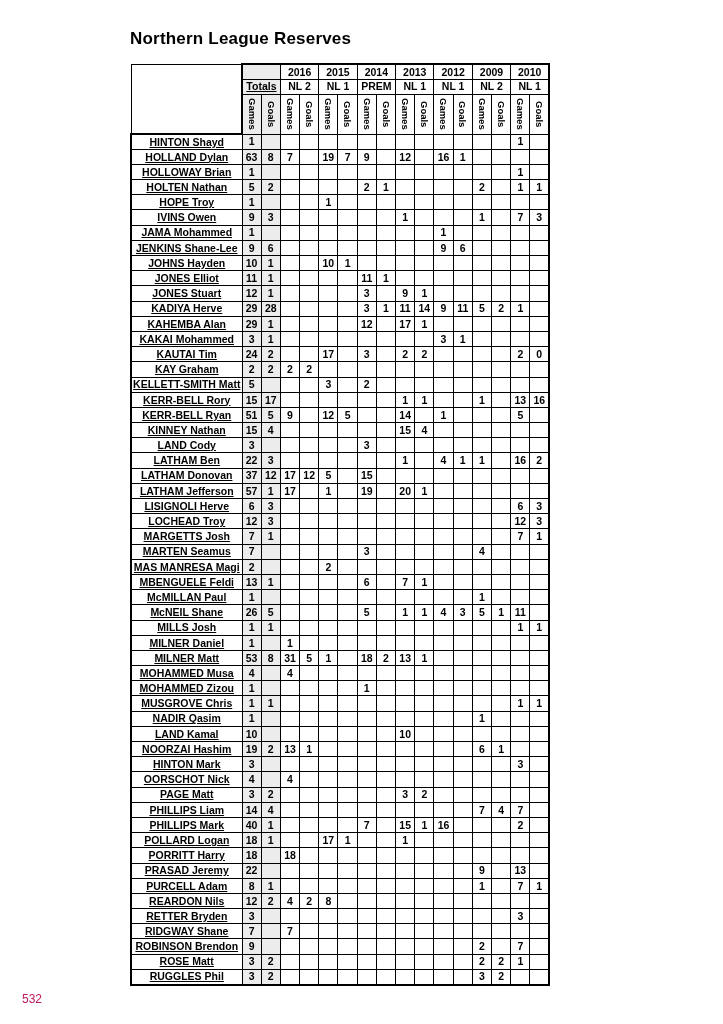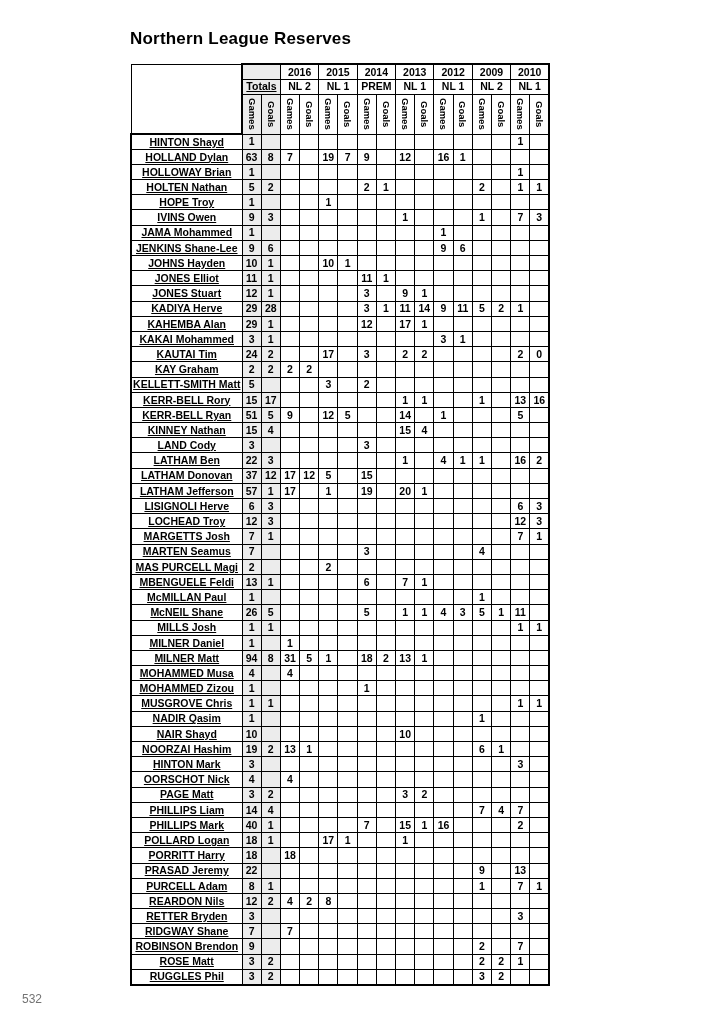--- a/index.html
+++ b/index.html
@@ -70,21 +70,21 @@
   .bt2 { border-top-width: 2px !important; margin-left: 19px; }
   .bl2 { border-left-width: 2px !important; text-decoration: underline; }
   .br2 { border-right-width: 2px !important; }
   .bb2 { border-bottom-width: 2px !important; }
 
   .page-number {
     position: absolute;
     left: 22px; top: 992px;
     font-size: 12px;
     font-weight: normal;
-    color: #737373;
+    color: #be185d;
   }
 </style>
 </head>
 <body>
 
 <div class="sheet">
 
   <div class="title">Northern League Reserves</div>
 
   <table class="stats">
@@ -675,21 +675,21 @@
           <td></td>
           <td></td>
           <td></td>
           <td></td>
           <td>4</td>
           <td></td>
           <td></td>
           <td class="br2"></td>
         </tr>
         <tr>
-          <td class="name bl2">MAS PURCELL Magi</td>
+          <td class="name bl2">MAS MANRESA Magi</td>
           <td class="shaded">2</td>
           <td class="shaded"></td>
           <td></td>
           <td></td>
           <td>2</td>
           <td></td>
           <td></td>
           <td></td>
           <td></td>
           <td></td>
@@ -790,21 +790,21 @@
           <td></td>
           <td></td>
           <td></td>
           <td></td>
           <td></td>
           <td></td>
           <td class="br2"></td>
         </tr>
         <tr>
           <td class="name bl2">MILNER Matt</td>
-          <td class="shaded">94</td>
+          <td class="shaded">53</td>
           <td class="shaded">8</td>
           <td>31</td>
           <td>5</td>
           <td>1</td>
           <td></td>
           <td>18</td>
           <td>2</td>
           <td>13</td>
           <td>1</td>
           <td></td>
@@ -884,21 +884,21 @@
           <td></td>
           <td></td>
           <td></td>
           <td></td>
           <td>1</td>
           <td></td>
           <td></td>
           <td class="br2"></td>
         </tr>
         <tr>
-          <td class="name bl2">NAIR Shayd</td>
+          <td class="name bl2">LAND Kamal</td>
           <td class="shaded">10</td>
           <td class="shaded"></td>
           <td></td>
           <td></td>
           <td></td>
           <td></td>
           <td></td>
           <td></td>
           <td>10</td>
           <td></td>

